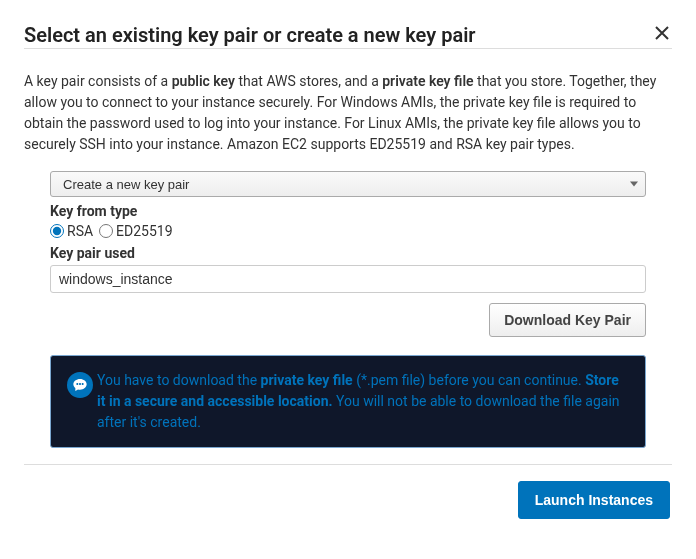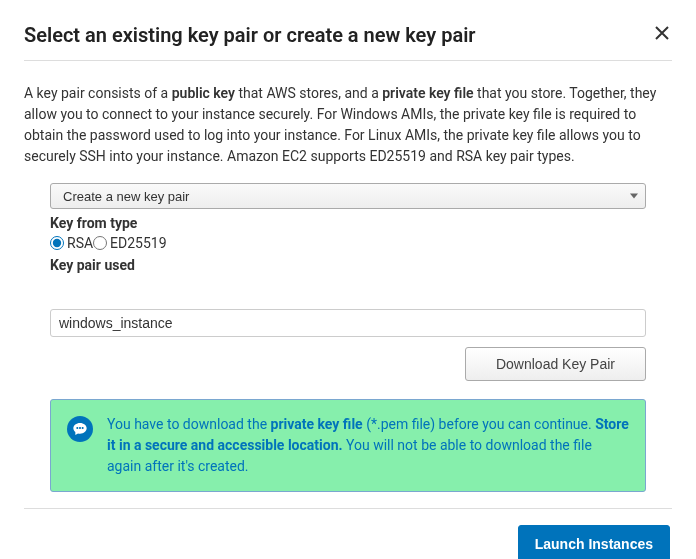--- a/index.html
+++ b/index.html
@@ -11,21 +11,21 @@
       padding: 0;
       width: 696px;
     }
     .dialog {
       padding: 22px 24px 20px 24px;
     }
     .dialog-header {
       display: flex;
       justify-content: space-between;
       align-items: flex-start;
-      margin-bottom: 12px;
+      margin-bottom: 0;
     }
     .dialog-title {
       font-size: 20px;
       font-weight: 600;
       color: #222;
       line-height: 1.3;
     }
     .close-icon {
       cursor: pointer;
       color: #555;
@@ -85,21 +85,21 @@
     }
     .field-label {
       font-weight: 700;
       font-size: 14px;
       margin-top: 6px;
       margin-bottom: 4px;
       color: #333;
     }
     .radio-row {
       display: flex;
-      gap: 0;
+      gap: 6px;
     }
     .radio-option {
       display: flex;
       align-items: center;
       gap: 3px;
       font-size: 14px;
       cursor: pointer;
     }
     .radio-option input[type="radio"] {
       accent-color: #0073bb;
@@ -109,45 +109,44 @@
     }
     .text-input {
       width: 100%;
       height: 28px;
       border: 1px solid #ccc;
       border-radius: 3px;
       padding: 4px 8px;
       font-size: 14px;
       color: #333;
       margin-bottom: 10px;
-      margin-top: 32px;
     }
     .download-row {
       display: flex;
       justify-content: flex-end;
     }
     .btn-secondary {
       background: linear-gradient(#fff, #eee);
       border: 1px solid #aaa;
       border-radius: 3px;
-      padding: 8px 30px;
-      font-size: 14px;
-      font-weight: 400;
+      padding: 8px 14px;
+      font-size: 14px;
+      font-weight: 700;
       color: #444;
       cursor: pointer;
       margin-left: 12px;
     }
     .info-box {
       margin: 18px 26px 16px 26px;
       border: 1px solid #7aa7d0;
       border-radius: 3px;
-      background: #86efac;
+      background: #0f172a;
       padding: 14px 16px;
       display: flex;
-      gap: 14px;
+      gap: 4px;
     }
     .info-icon {
       flex-shrink: 0;
       width: 26px;
       height: 26px;
       background: #0073bb;
       border-radius: 50%;
       display: flex;
       align-items: center;
       justify-content: center;

